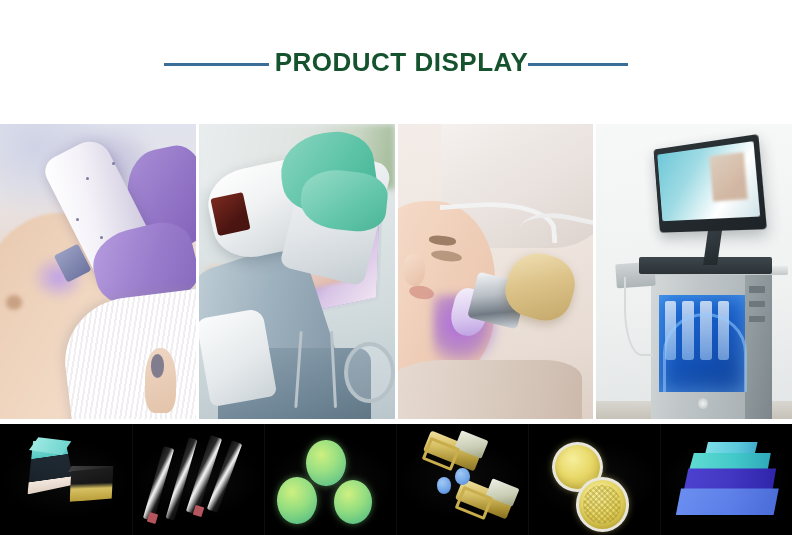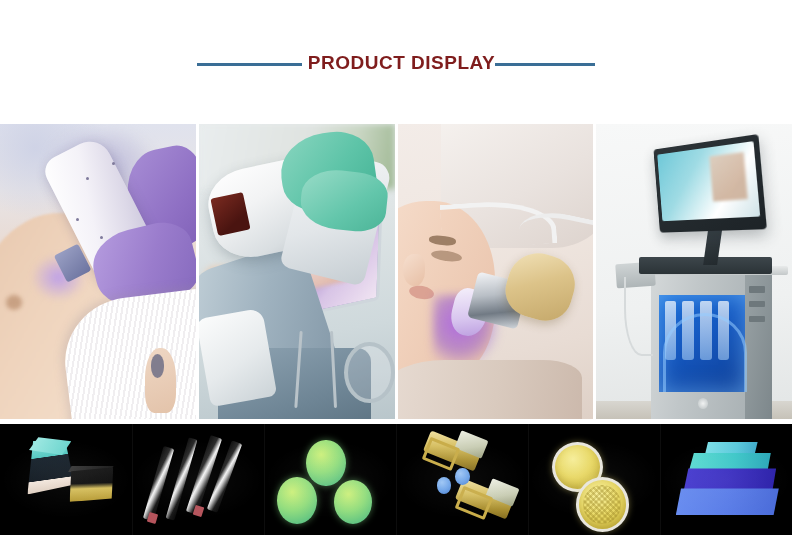--- a/index.html
+++ b/index.html
@@ -16,21 +16,21 @@
   .header{
     position:absolute;left:0;top:0;width:792px;height:124px;
     display:flex;align-items:center;justify-content:center;
     background:#ffffff;
   }
   .header-inner{display:flex;align-items:center;justify-content:center;width:100%;}
   .rule{height:3px;background:#3a6e96;flex:0 0 auto;}
   .rule-left{width:105px;margin-right:6px;margin-top:4px;}
   .rule-right{width:100px;margin-left:0px;margin-top:4px;}
   .title{
-    font-size:19px;font-weight:bold;color:#7f1d1d;
+    font-size:26px;font-weight:bold;color:#14532d;
     letter-spacing:0.5px;white-space:nowrap;line-height:1;
     font-family:"Liberation Sans", sans-serif;
   }
 
   
   .photo-row{
     position:absolute;left:0;top:124px;width:792px;height:295px;
     display:flex;gap:3px;background:#ffffff;
   }
   .photo{position:relative;overflow:hidden;flex:1 1 0;background:#e9edf0;}

